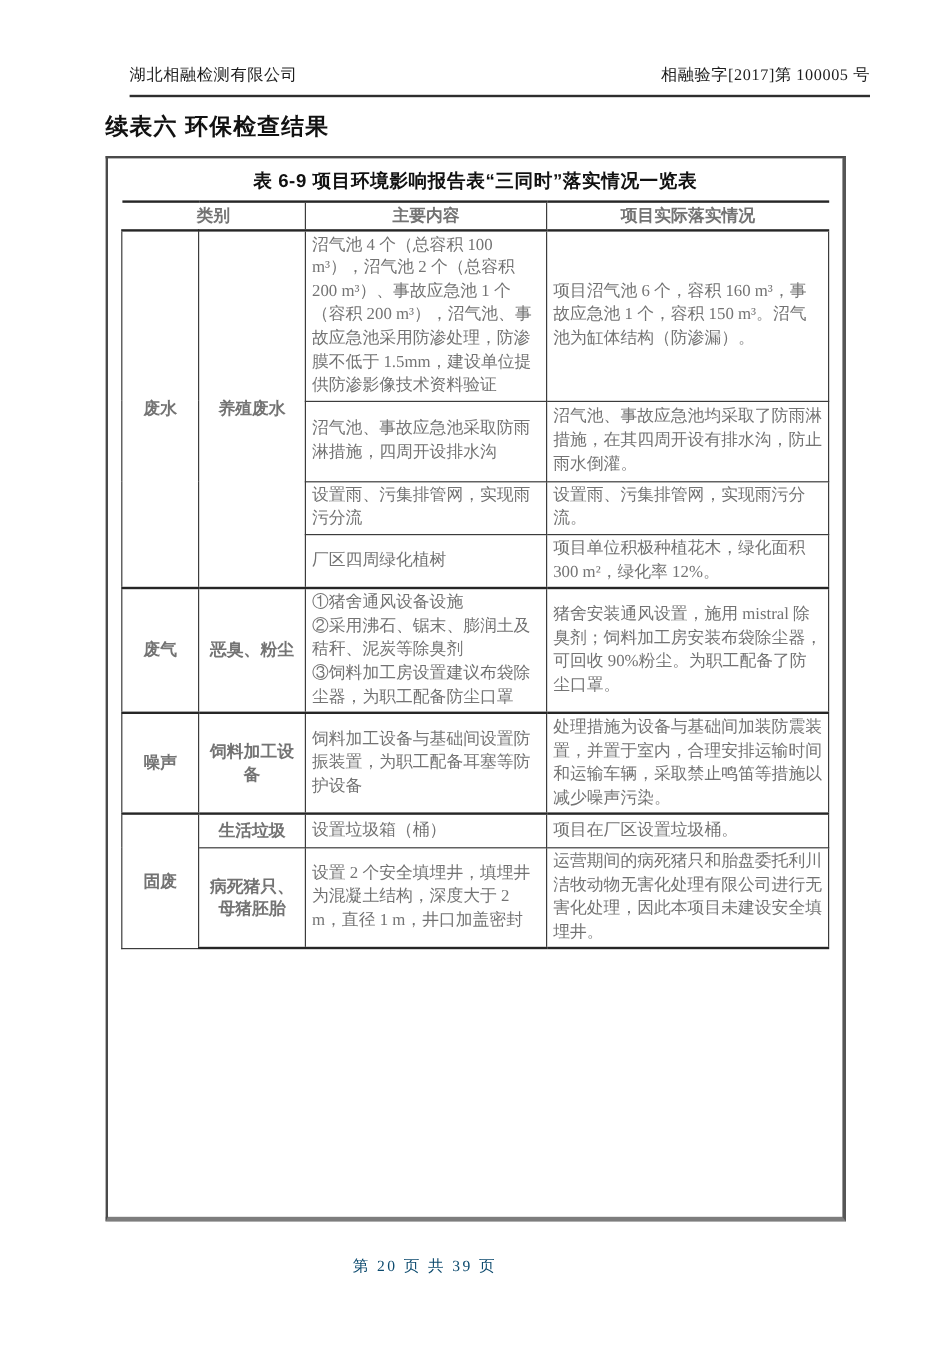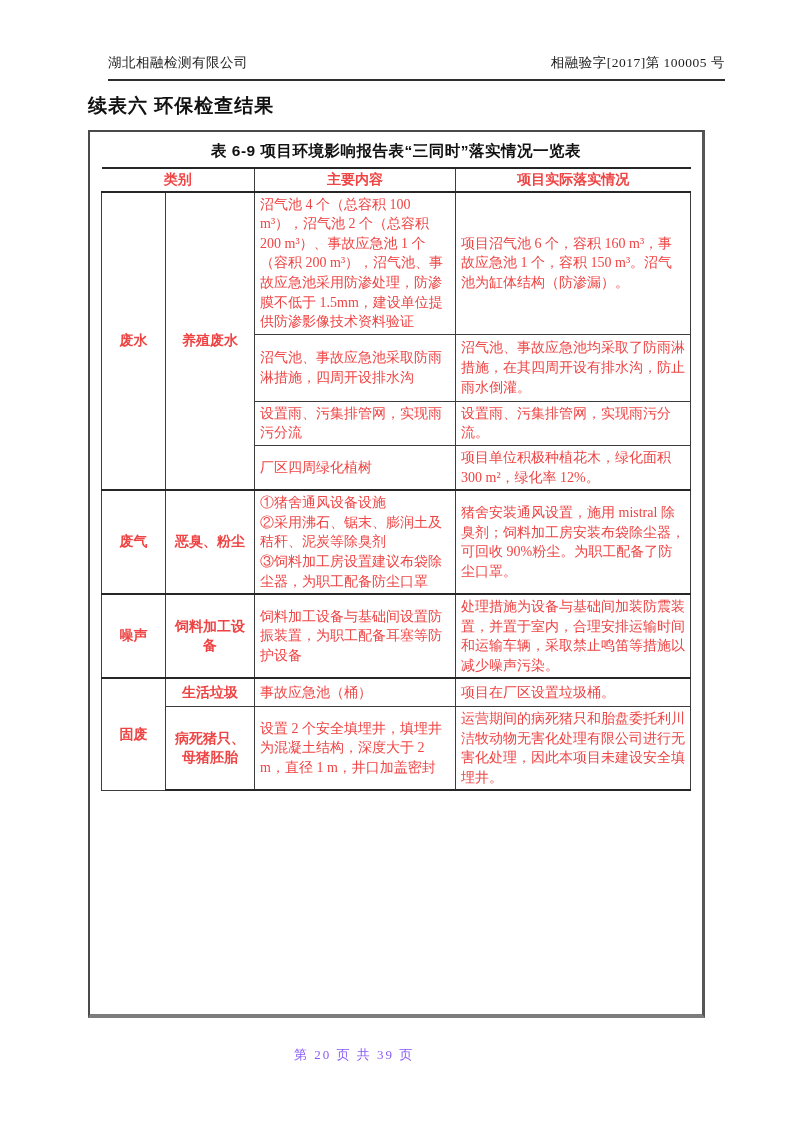--- a/index.html
+++ b/index.html
@@ -39,21 +39,21 @@
     font-family:"Liberation Sans","DejaVu Sans",sans-serif;
     font-weight:bold;font-size:15.5px;color:#111;letter-spacing:.5px;
   }
 
   table.tbl{
     border-collapse:collapse;table-layout:fixed;
     width:589px;margin:5px auto 0;
   }
   .tbl th,.tbl td{
     box-sizing:border-box;vertical-align:middle;
-    padding:2px 5px;font-size:14px;line-height:1.4;color:#ef4444;
+    padding:2px 5px;font-size:14px;line-height:1.4;color:#737373;
     overflow:hidden;
   }
   .tbl th{
     font-family:"Liberation Sans","DejaVu Sans",sans-serif;
     font-weight:bold;text-align:center;font-size:14px;padding:1px 4px;
     border-top:2.5px solid #262626;border-bottom:2.5px solid #262626;
     border-left:1px solid #3c3c3c;border-right:1px solid #3c3c3c;
   }
   .tbl th:first-child{border-left:none;}
   .tbl th:last-child{border-right:none;text-align:center;}
@@ -73,21 +73,21 @@
   tr.rh2{height:67px;}
   tr.rh3{height:38px;}
   tr.rh4{height:36px;}
   tr.rh5{height:98px;}
   tr.rh6{height:81px;}
   tr.rh7{height:28px;}
   tr.rh8{height:80px;}
 
   .doc-footer{
     position:absolute;left:0;top:1046px;width:708px;
-    text-align:center;font-size:13px;letter-spacing:2px;color:#8b5cf6;
+    text-align:center;font-size:13px;letter-spacing:2px;color:#0c4a6e;
   }
 </style>
 </head>
 <body>
 
 <div class="page">
 
   <header class="doc-header">
     <span>湖北相融检测有限公司</span>
     <span>相融验字[2017]第 100005 号</span>
@@ -143,21 +143,21 @@
         <tr class="rh6 sec">
           <td class="cat">噪声</td>
           <td class="cat">饲料加工设备</td>
           <td class="req">饲料加工设备与基础间设置防振装置，为职工配备耳塞等防护设备</td>
           <td class="stat">处理措施为设备与基础间加装防震装置，并置于室内，合理安排运输时间和运输车辆，采取禁止鸣笛等措施以减少噪声污染。</td>
         </tr>
 
         <tr class="rh7 sec">
           <td rowspan="2" class="cat">固废</td>
           <td class="cat">生活垃圾</td>
-          <td class="req">事故应急池（桶）</td>
+          <td class="req">设置垃圾箱（桶）</td>
           <td class="stat">项目在厂区设置垃圾桶。</td>
         </tr>
         <tr class="rh8 last">
           <td class="cat">病死猪只、母猪胚胎</td>
           <td class="req">设置 2 个安全填埋井，填埋井为混凝土结构，深度大于 2 m，直径 1 m，井口加盖密封</td>
           <td class="stat">运营期间的病死猪只和胎盘委托利川洁牧动物无害化处理有限公司进行无害化处理，因此本项目未建设安全填埋井。</td>
         </tr>
       </tbody>
     </table>
   </div>

